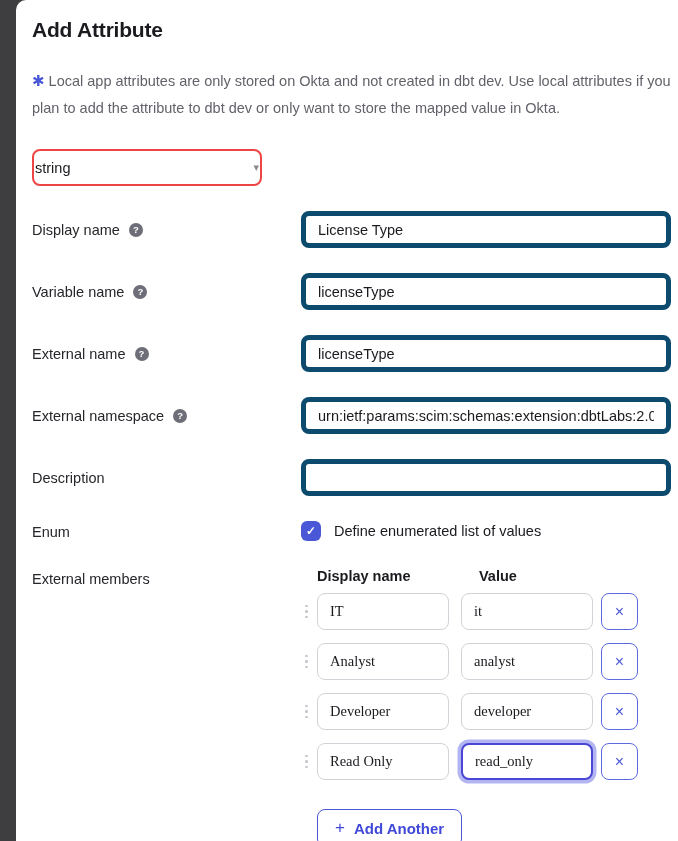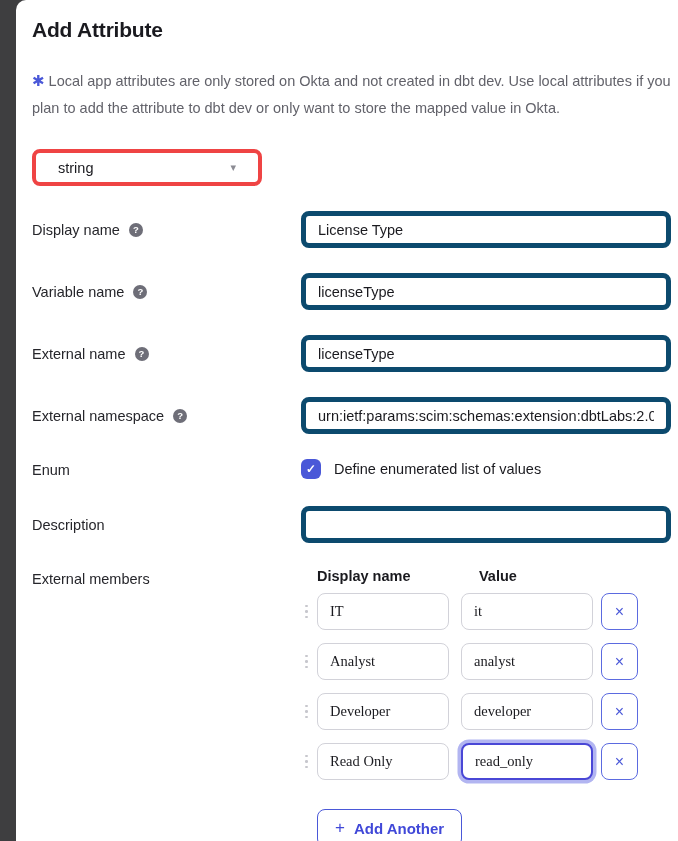--- a/index.html
+++ b/index.html
@@ -47,24 +47,24 @@
   .field-label { font-size: 14.5px; color: #26262b; }
   .help-icon {
     width: 14px; height: 14px; border-radius: 50%;
     background: #6e6e78; color: #ffffff;
     font-size: 9.5px; font-weight: 700;
     display: inline-flex; align-items: center; justify-content: center;
     flex: none;
   }
   .select {
     width: 230px; height: 37px;
-    border: 4px solid #ef4444; border-radius: 8px;
+    border: 2px solid #ef4444; border-radius: 8px;
     background: #fff;
     display: flex; align-items: center; justify-content: space-between;
-    padding: 0 22px;
+    padding: 0 1px;
     font-size: 14.5px; color: #1a1a1f;
     cursor: pointer;
   }
   .select .caret { color: #8b8b93; font-size: 11px; }
   input.text-input {
     width: 370px; height: 37px;
     border: 5px solid #0c4a6e; border-radius: 8px;
     padding: 0 12px;
     font-size: 14.5px; color: #1a1a1f;
     font-family: "Liberation Sans", sans-serif;
@@ -173,35 +173,35 @@
     </div>
 
     <div class="row">
       <div class="label-col">
         <span class="field-label">External namespace</span>
         <span class="help-icon">?</span>
       </div>
       <input class="text-input" type="text" value="urn:ietf:params:scim:schemas:extension:dbtLabs:2.0" style="">
     </div>
 
+    <div class="row">
+      <div class="label-col">
+        <span class="field-label">Description</span>
+      </div>
+      <input class="text-input" type="text" value="" style="">
+    </div>
+
     <div class="row row-enum">
       <div class="label-col">
         <span class="field-label">Enum</span>
       </div>
       <div class="checkbox-wrap">
         <span class="checkbox">✓</span>
         <span class="checkbox-label">Define enumerated list of values</span>
       </div>
-    </div>
-
-    <div class="row">
-      <div class="label-col">
-        <span class="field-label">Description</span>
-      </div>
-      <input class="text-input" type="text" value="" style="">
     </div>
 
     <div class="row row-members">
       <div class="label-col">
         <span class="field-label">External members</span>
       </div>
       <div class="members-col">
 
         <div class="members-header">
           <span class="col1">Display name</span>

